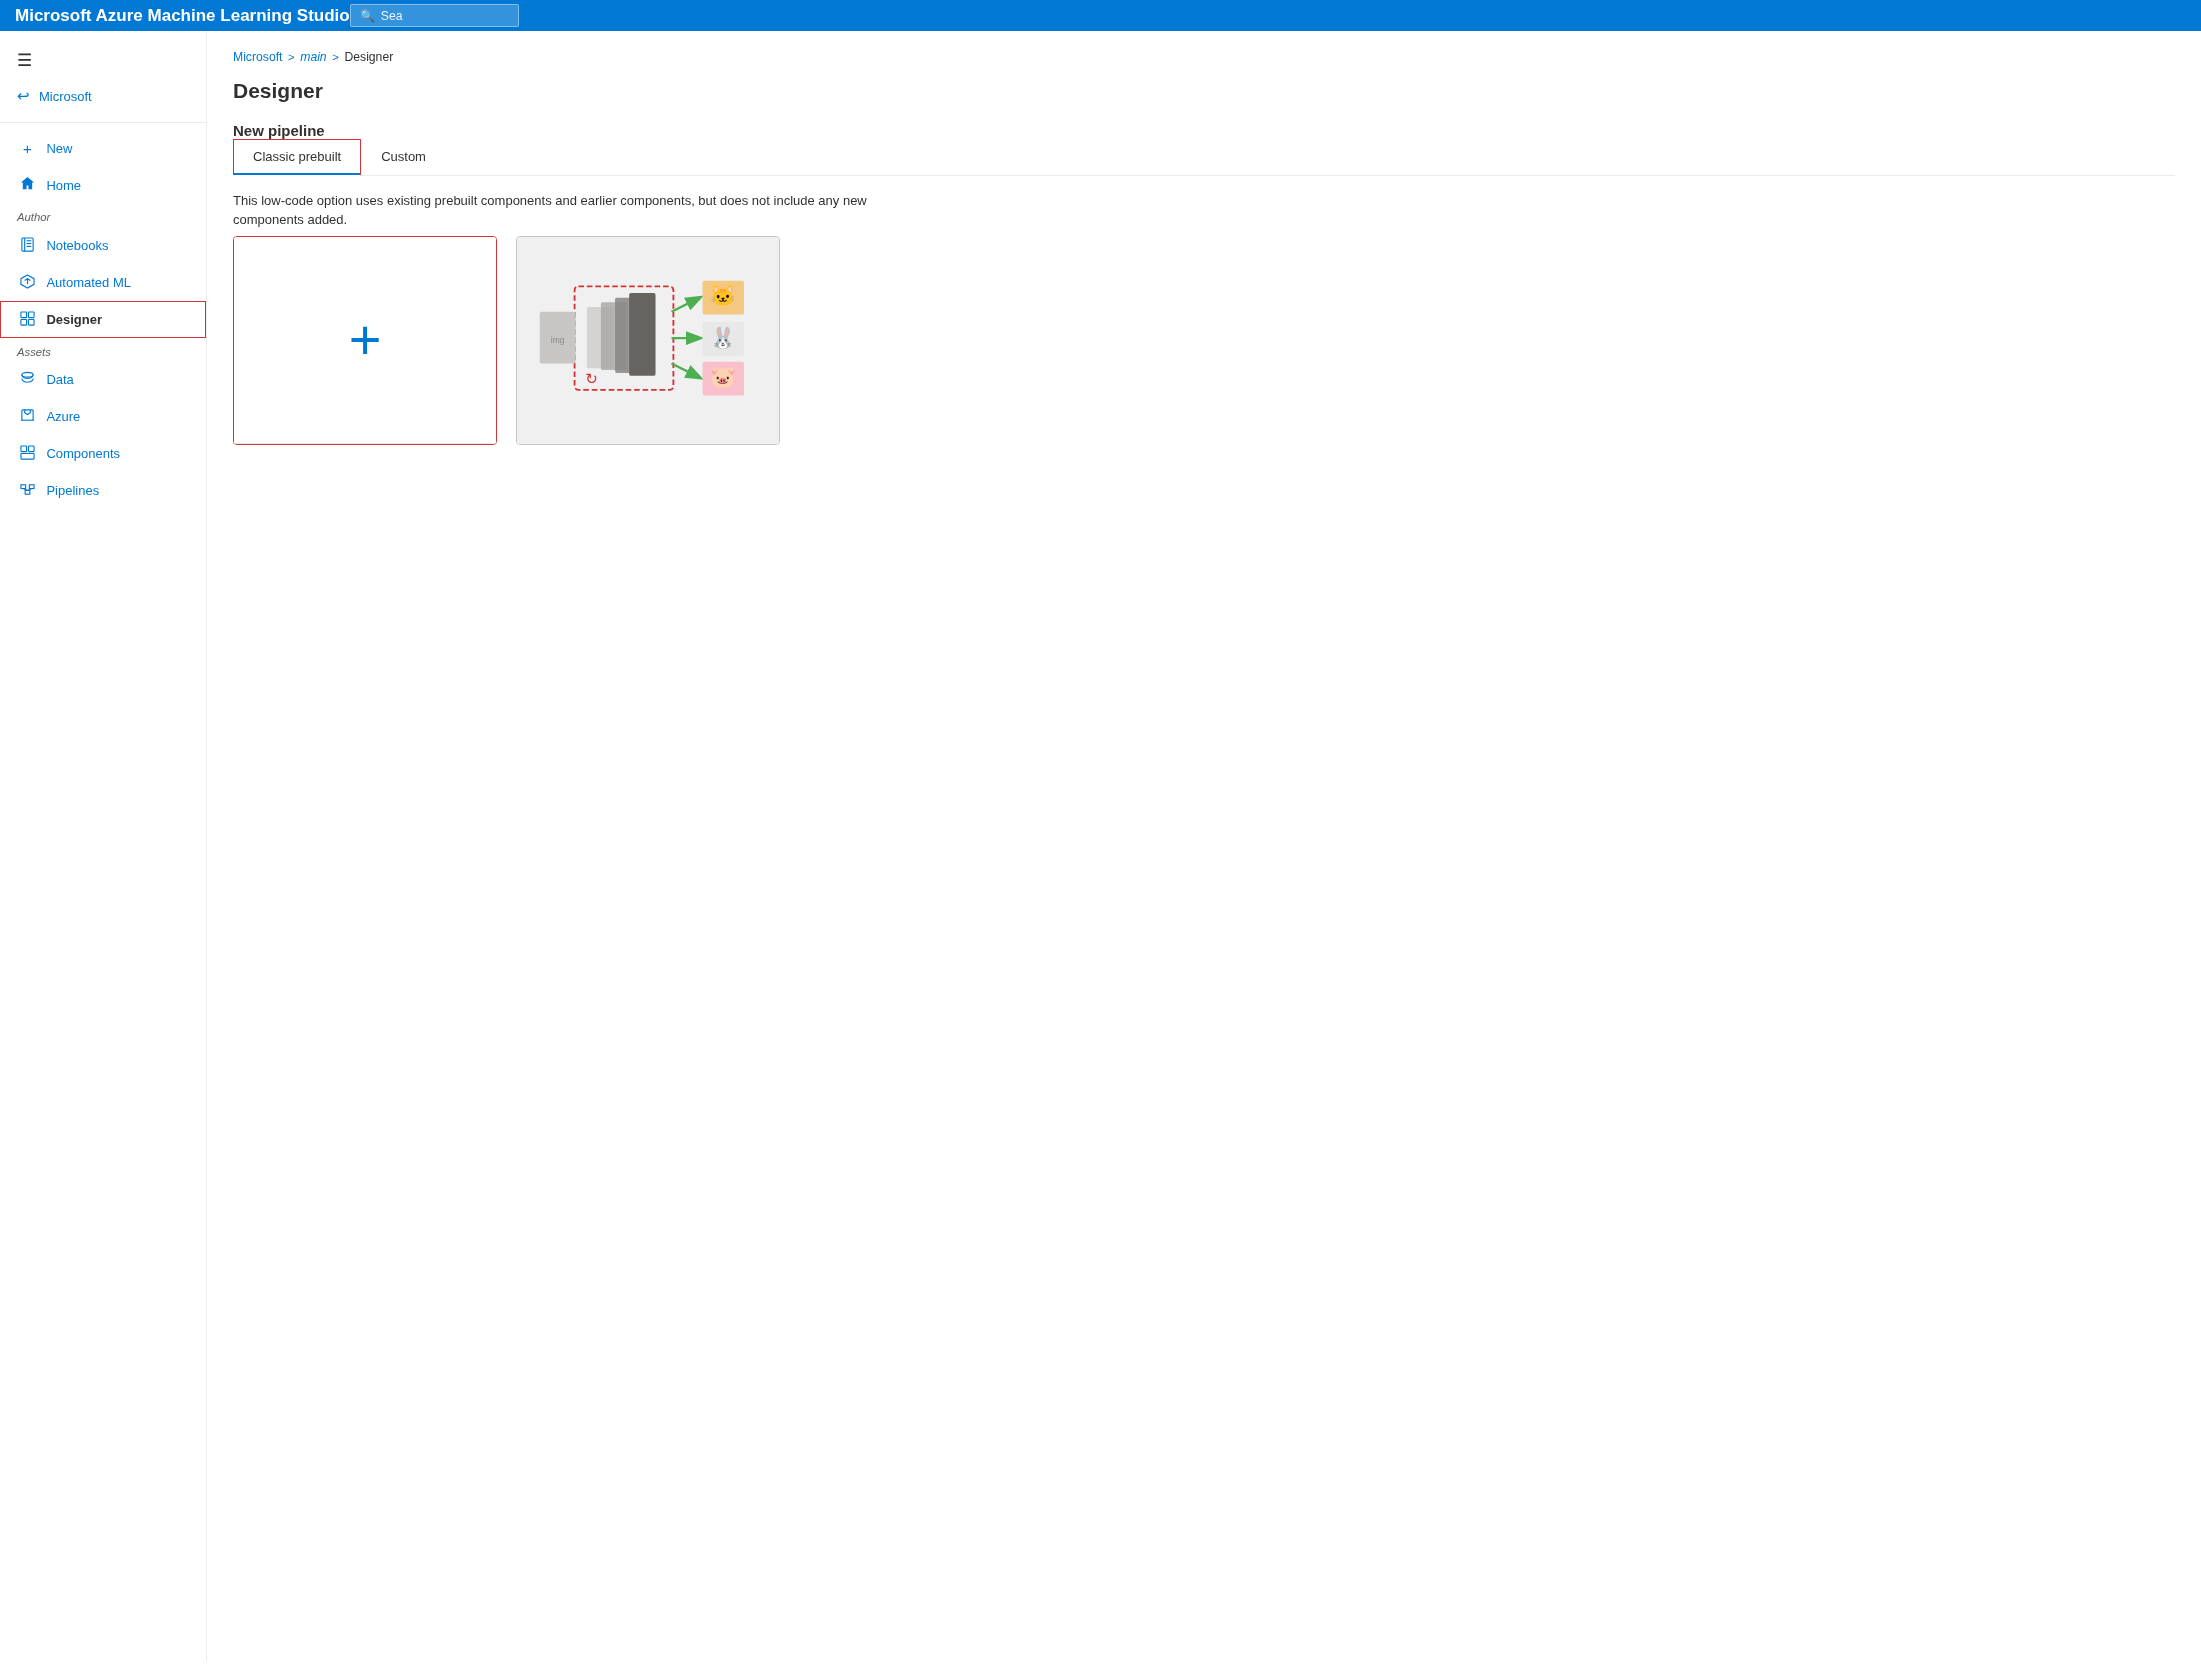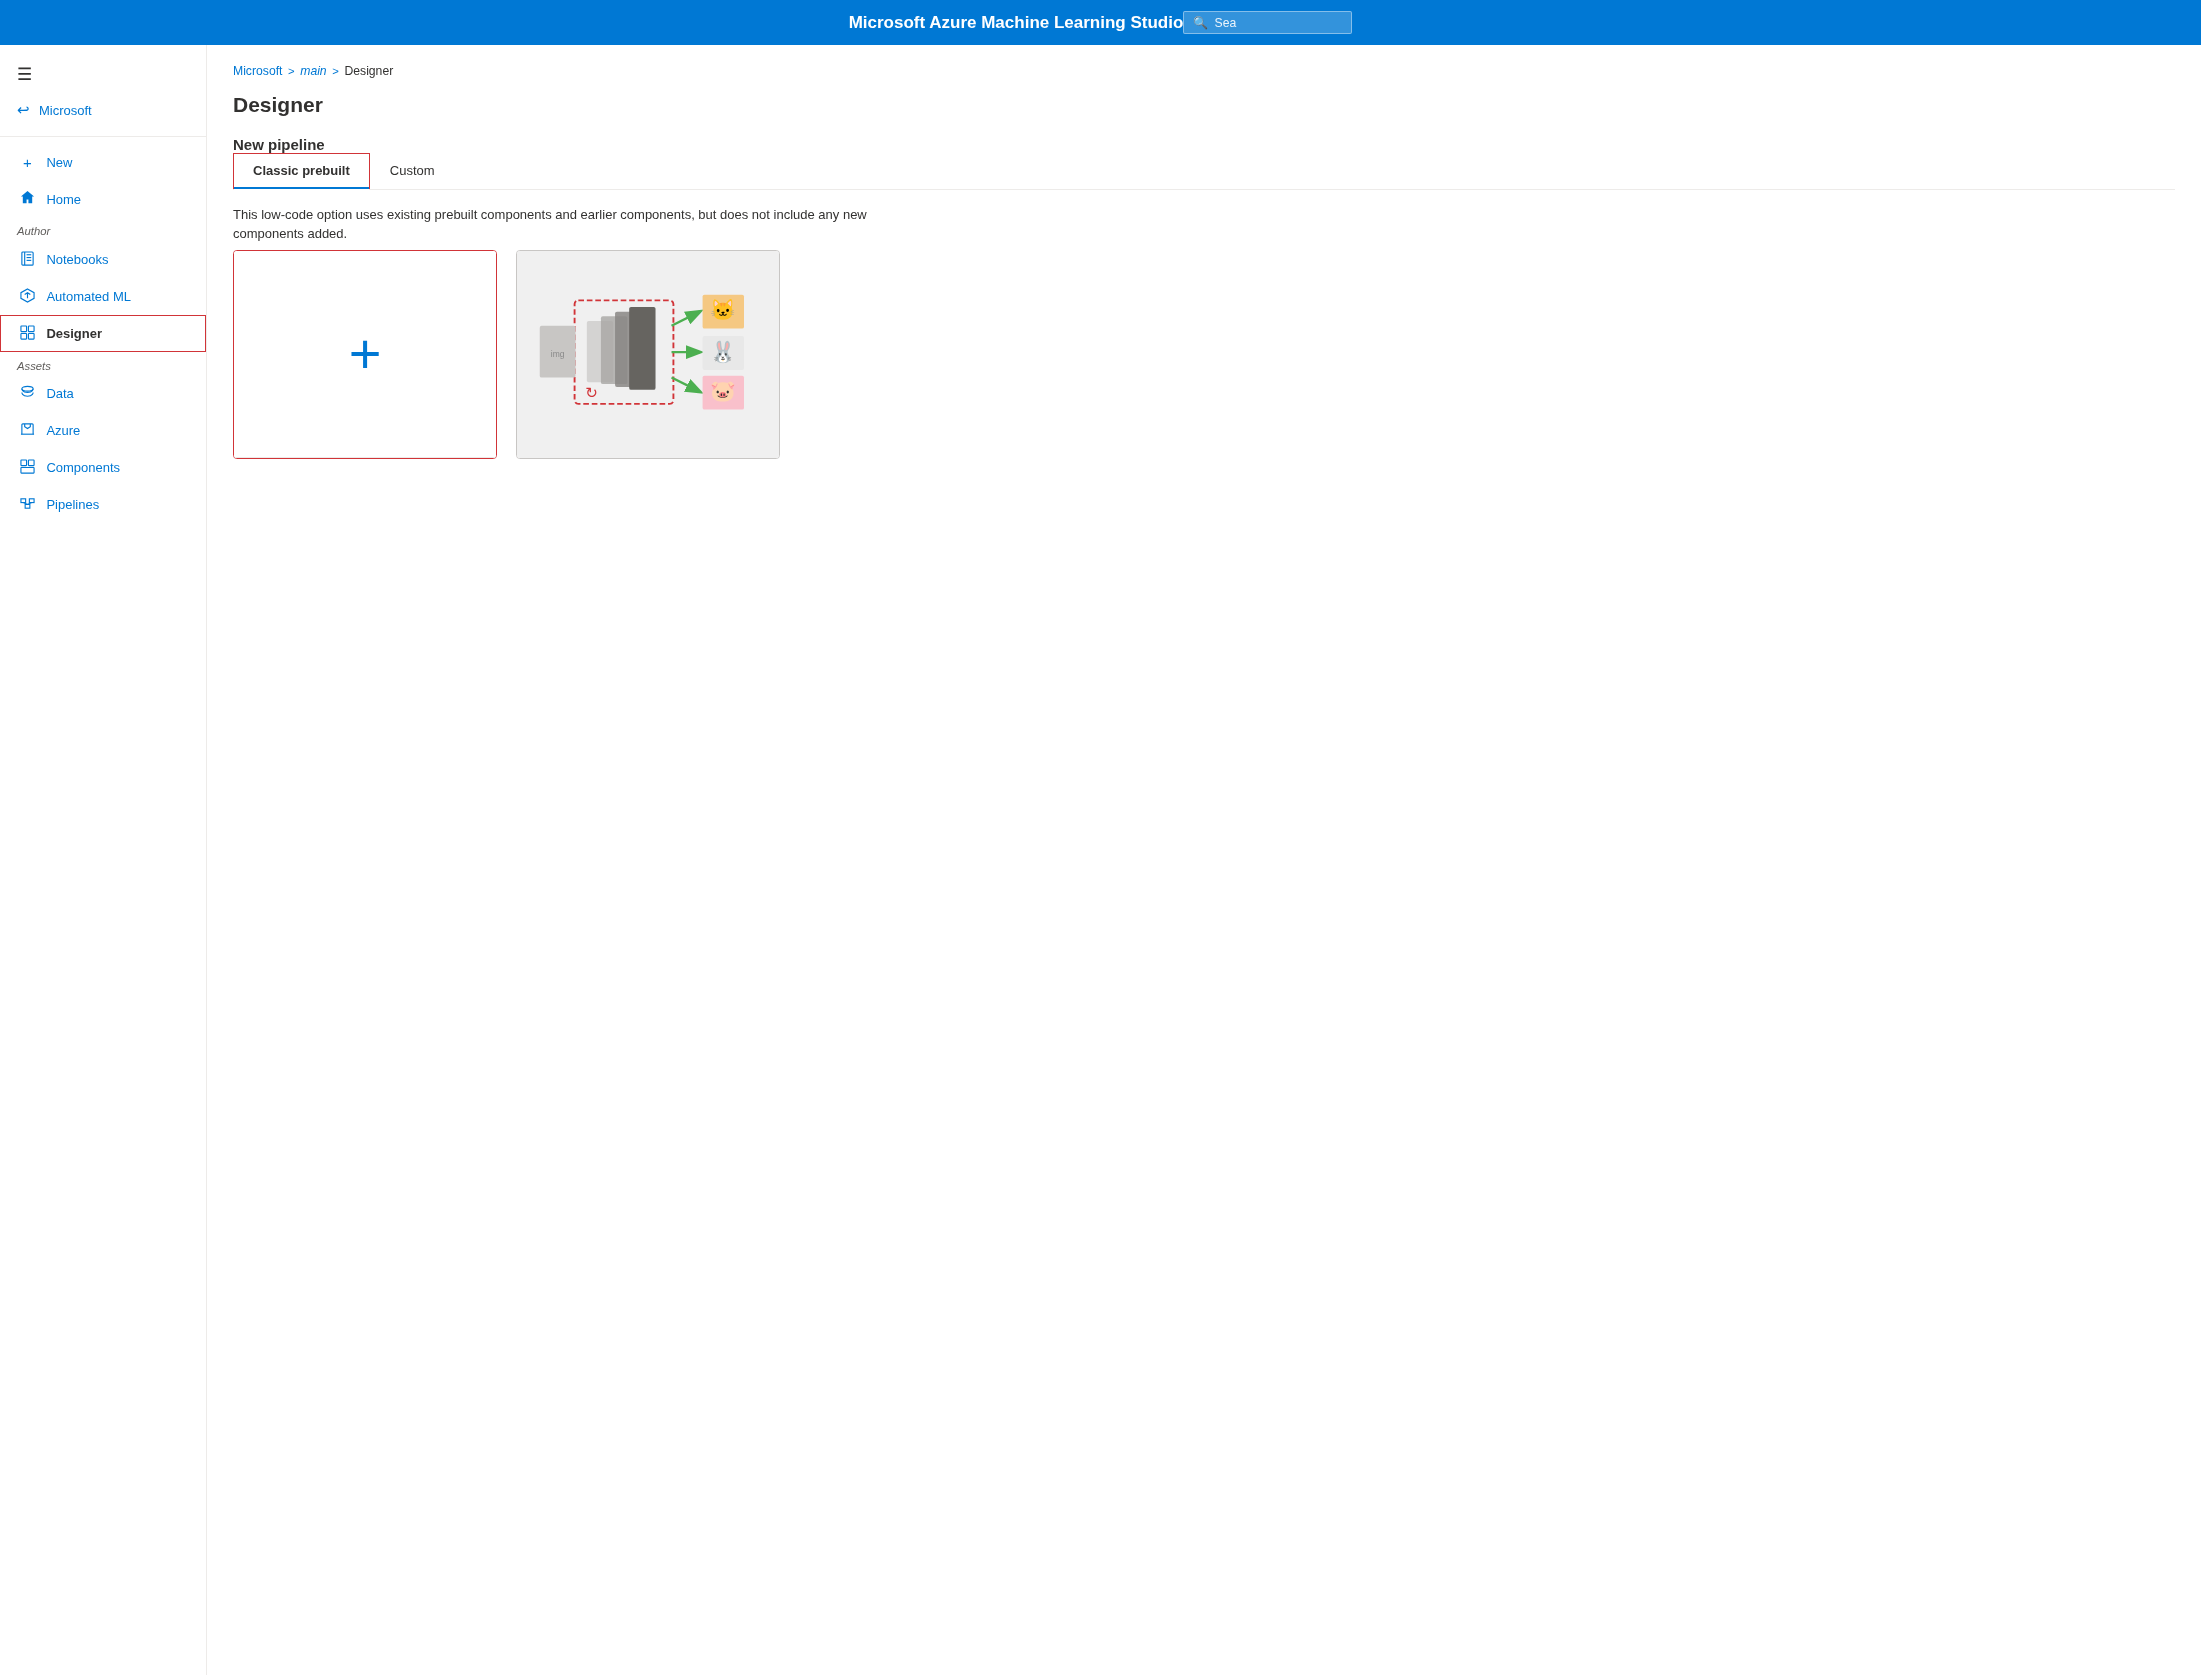--- a/index.html
+++ b/index.html
@@ -2,25 +2,25 @@
 <html style="font-size:15px"><head>
   <meta charset="utf-8">
   <style>
     * { box-sizing: border-box; margin: 0; padding: 0; }
     body { font-family: 'Segoe UI', Arial, sans-serif; font-size: 13px; color: #323130; background: #fff; }
 
     
     .top-header {
       background: #0078d4;
       color: #fff;
-      height: 45px;
+      height: 31px;
       display: flex;
       align-items: center;
       padding: 0 15px;
-      justify-content: center;
+      justify-content: flex-start;
     }
     .top-header-title {
       font-size: 17px;
       font-weight: 600;
       color: #fff;
     }
     .search-box {
       display: flex;
       align-items: center;
       background: rgba(255,255,255,0.2);
@@ -143,21 +143,21 @@
     .tab {
       padding: 9.4px 19px;
       cursor: pointer;
       font-size: 13px;
       font-weight: 400;
       color: #323130;
       border: 1.9px solid transparent;
       position: relative;
     }
     .tab.active {
-      font-weight: 700;
+      font-weight: 400;
       border: 1.9px solid #d13438;
       border-bottom: none;
       background: #fff;
     }
     .tab.active::after {
       content: '';
       position: absolute;
       bottom: -1.9px;
       left: 0;
       right: 0;

